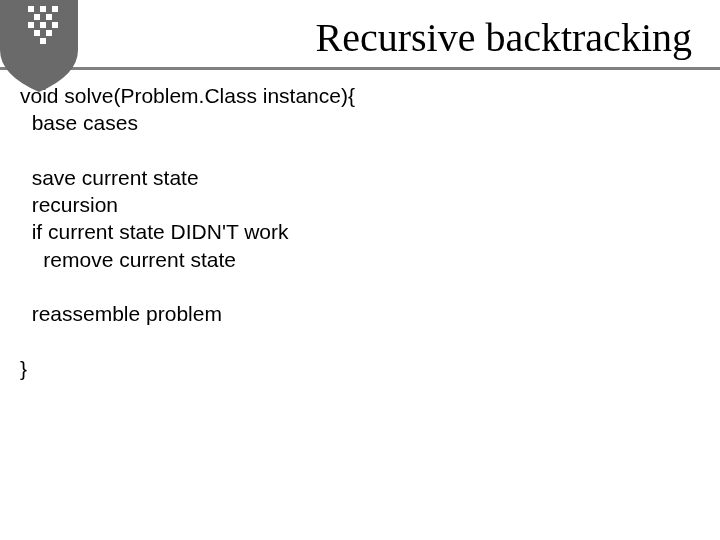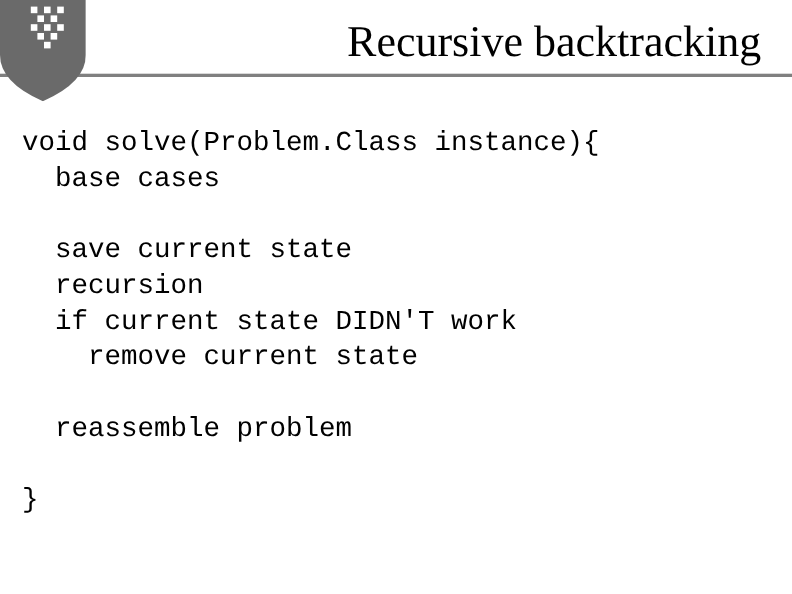--- a/index.html
+++ b/index.html
@@ -23,27 +23,26 @@
     padding: 14px 28px 6px 0;
     font-family: "Times New Roman", Times, serif;
   }
   .title-underline {
     height: 3px;
     background: #808080;
     margin: 0 0 0 0;
     width: 100%;
   }
   .code-area {
-    font-family: Liberation Mono, monospace;
-    font-size: 25px;
+    font-family: Liberation Sans, sans-serif;
+    font-size: 21px;
     line-height: 1.3;
     color: #000;
     padding: 12px 0 0 20px;
     white-space: pre;
-    margin-top: 32px;
   }
   .kw { color: #000; }
   .fn { color: #000; }
 </style>
 </head>
 <body>
 
 <svg class="shield" width="78" height="92" viewBox="0 0 78 92">
   <path d="M 0 0 L 78 0 L 78 50 Q 78 75 39 92 Q 0 75 0 50 Z" fill="#6a6a6a"></path>
   <g fill="#ffffff">

